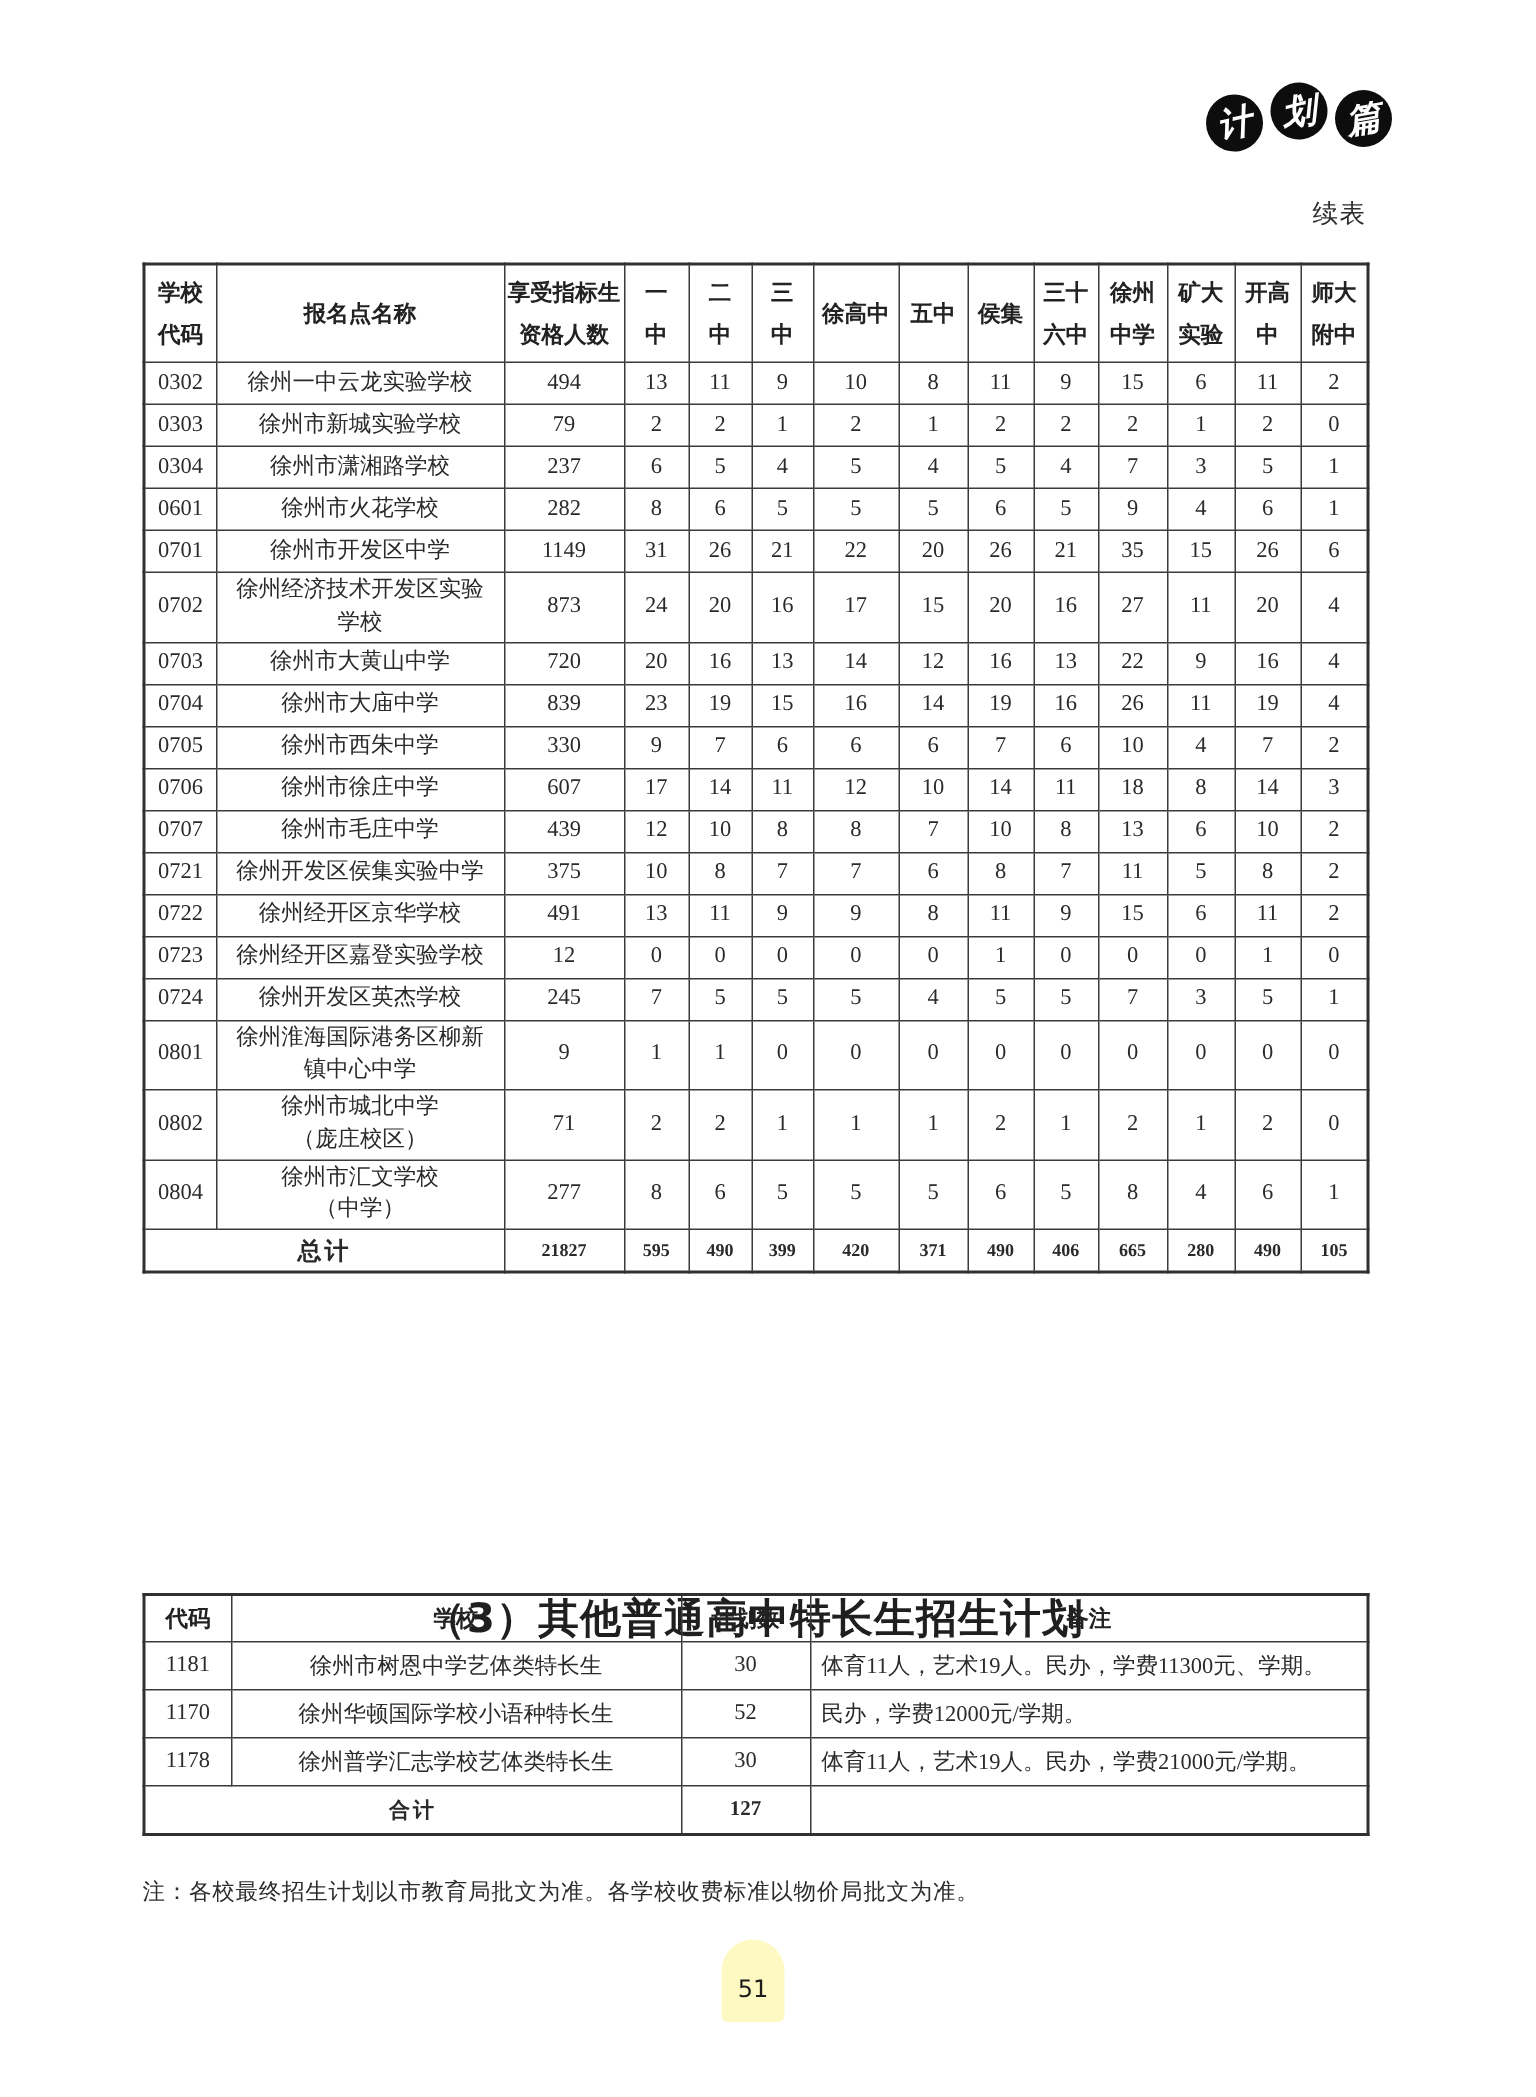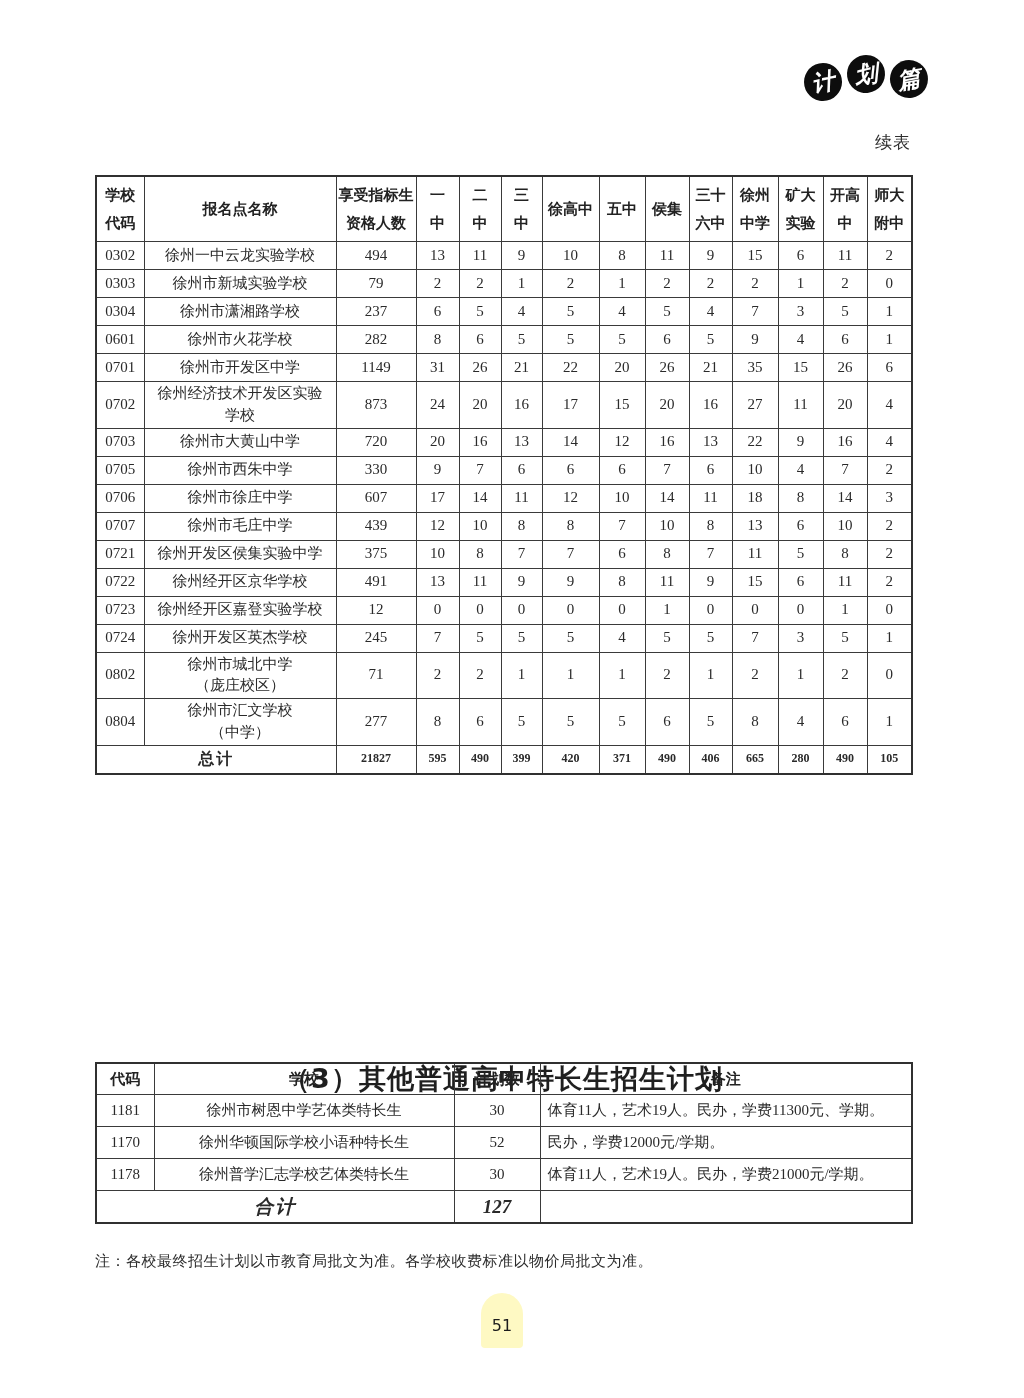--- a/index.html
+++ b/index.html
@@ -49,21 +49,21 @@
     text-align:center;
     font-family:"DejaVu Sans","Liberation Sans",sans-serif;
     font-size:27px;font-weight:bold;color:#1f1f1f;letter-spacing:1px;
   }
   .t2 thead td{
     height:28px;font-family:"DejaVu Sans","Liberation Sans",sans-serif;
     font-weight:bold;font-size:15px;color:#222;
   }
   .t2 tbody td{height:29px;}
   .cell-remark{text-align:left;padding-left:7px;}
-  .t2 .total-row td{font-size:19px;font-style:italic;}
+  .t2 .total-row td{font-size:14px;}
   .note{
     position:absolute;top:1252px;left:95px;width:816px;
     font-size:15px;color:#2c2c2c;letter-spacing:0.5px;
   }
   .pageno{
     position:absolute;top:1293px;left:481px;
     width:42px;height:55px;background:#fef9c3;
     border-radius:21px 21px 4px 4px;
     display:flex;align-items:center;justify-content:center;
   }
@@ -238,20 +238,36 @@
           <td>14</td>
           <td>12</td>
           <td>16</td>
           <td>13</td>
           <td>22</td>
           <td>9</td>
           <td>16</td>
           <td>4</td>
         </tr>
         <tr>
+          <td>0704</td>
+          <td class="cell-name">徐州市大庙中学</td>
+          <td>839</td>
+          <td>23</td>
+          <td>19</td>
+          <td>15</td>
+          <td>16</td>
+          <td>14</td>
+          <td>19</td>
+          <td>16</td>
+          <td>26</td>
+          <td>11</td>
+          <td>19</td>
+          <td>4</td>
+        </tr>
+        <tr>
           <td>0705</td>
           <td class="cell-name">徐州市西朱中学</td>
           <td>330</td>
           <td>9</td>
           <td>7</td>
           <td>6</td>
           <td>6</td>
           <td>6</td>
           <td>7</td>
           <td>6</td>
@@ -348,20 +364,37 @@
           <td>5</td>
           <td>5</td>
           <td>5</td>
           <td>4</td>
           <td>5</td>
           <td>5</td>
           <td>7</td>
           <td>3</td>
           <td>5</td>
           <td>1</td>
+        </tr>
+        <tr>
+          <td>0801</td>
+          <td class="cell-name">徐州淮海国际港务区柳新
+镇中心中学</td>
+          <td>9</td>
+          <td>1</td>
+          <td>1</td>
+          <td>0</td>
+          <td>0</td>
+          <td>0</td>
+          <td>0</td>
+          <td>0</td>
+          <td>0</td>
+          <td>0</td>
+          <td>0</td>
+          <td>0</td>
         </tr>
         <tr>
           <td>0802</td>
           <td class="cell-name">徐州市城北中学
 （庞庄校区）</td>
           <td>71</td>
           <td>2</td>
           <td>2</td>
           <td>1</td>
           <td>1</td>

